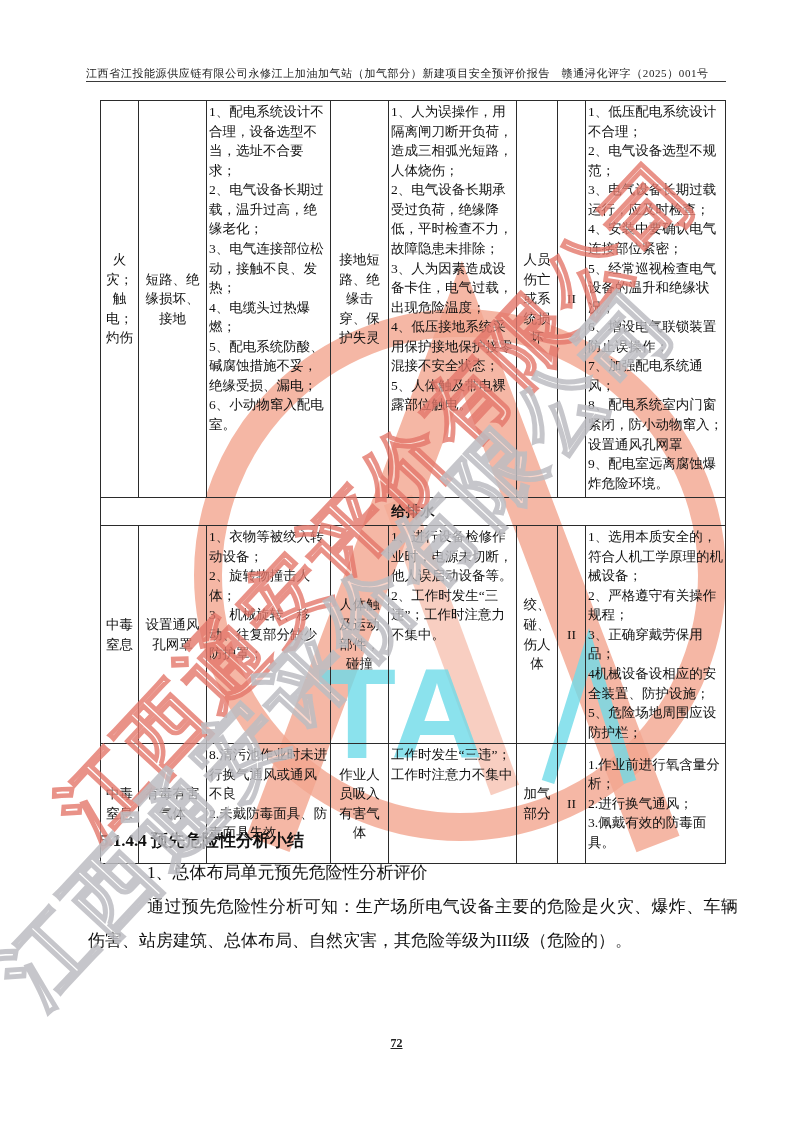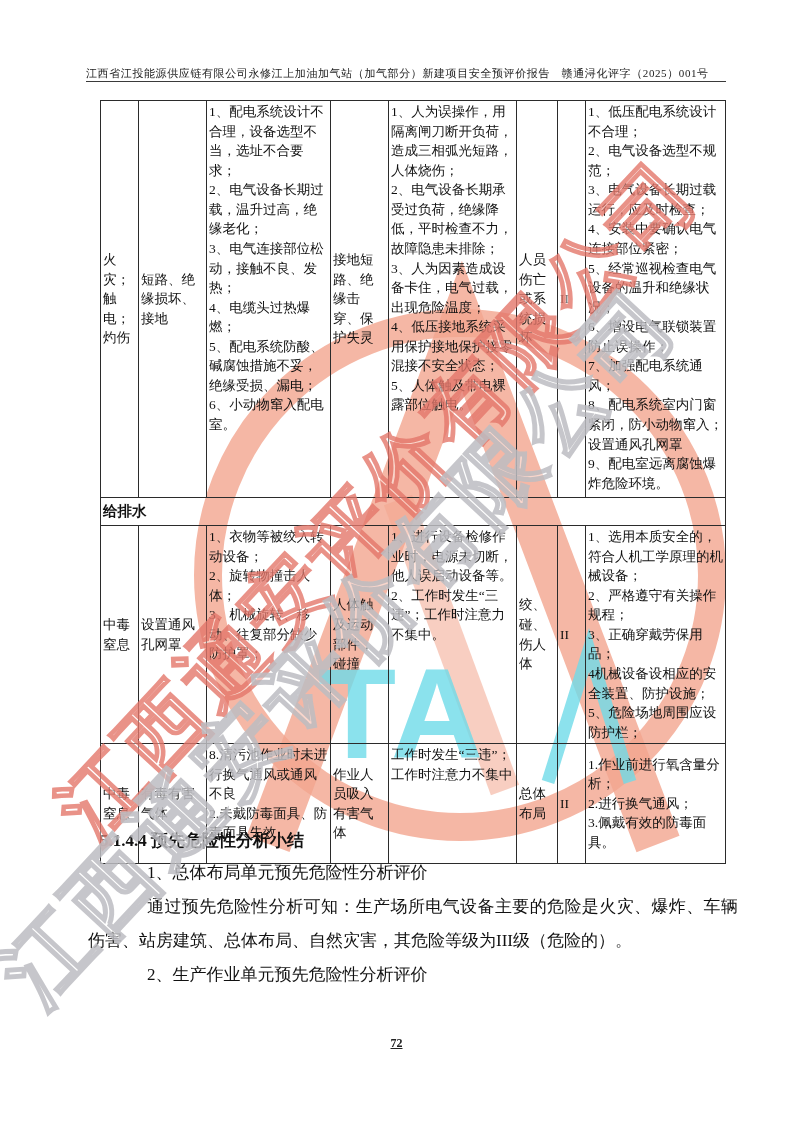--- a/index.html
+++ b/index.html
@@ -19,21 +19,21 @@
   .wm-under{z-index:0;}
   .wm-over{z-index:3;}
   
   table.pha{
     position:absolute; left:100px; top:100px; z-index:1;
     border-collapse:collapse; table-layout:fixed; width:625px;
     font-size:13.5px; line-height:1.45; color:#111;
   }
   table.pha td{
     border:1px solid #2b2b2b; padding:1px 2px; overflow:hidden;
-    white-space:pre-line; vertical-align:middle; 
+    white-space:pre-line; vertical-align:middle; text-align:center;
     word-break:break-all;
   }
   table.pha td.vt{vertical-align:top;margin-left:40px;}
   table.pha td.al{text-align:left;}
   td.divider{font-weight:bold; font-size:14.5px; white-space:nowrap;}
   
   .body-block{
     position:absolute; left:88px; top:826px; width:650px; z-index:1;
     font-size:17px; line-height:34px; color:#111;
   }
@@ -124,34 +124,33 @@
 4机械设备设相应的安全装置、防护设施；
 5、危险场地周围应设防护栏；</td>
       </tr>
       <tr style="height:120px">
         <td>中毒窒息</td>
         <td>有毒有害气体</td>
         <td class="vt al">8.清污池作业时未进行换气通风或通风不良
 2.未戴防毒面具、防毒面具失效。</td>
         <td>作业人员吸入有害气体</td>
         <td class="vt al">工作时发生“三违”；工作时注意力不集中</td>
-        <td>总体布局</td>
+        <td>加气部分</td>
         <td>II</td>
         <td class="al">1.作业前进行氧含量分析；
 2.进行换气通风；
 3.佩戴有效的防毒面具。</td>
       </tr>
     </tbody>
   </table>
 
   <div class="body-block">
     <h2>5.1.4.4 预先危险性分析小结</h2>
     <p class="indent">1、总体布局单元预先危险性分析评价</p>
     <p class="indent">通过预先危险性分析可知：生产场所电气设备主要的危险是火灾、爆炸、车辆伤害、站房建筑、总体布局、自然灾害，其危险等级为III级（危险的）。</p>
-    <p class="indent">2、生产作业单元预先危险性分析评价</p>
   </div>
 
   <div class="page-number">72</div>
 
   <svg class="wm-over" width="793" height="1122" viewBox="0 0 793 1122">
     <g transform="rotate(-47 95 845)">
       <text x="95" y="845" font-size="84" font-weight="bold" letter-spacing="5" fill="#ffffff" fill-opacity="0.5" stroke="#e4776b" stroke-width="2" opacity="0.8">江西通安评价有限公司</text>
     </g>
     <g transform="rotate(-47 40 1010)">
       <text x="40" y="1010" font-size="88" font-weight="bold" letter-spacing="6" fill="#ffffff" fill-opacity="0.5" stroke="#bdbdc2" stroke-width="2.2" opacity="0.85">江西通安评价有限公司</text>

